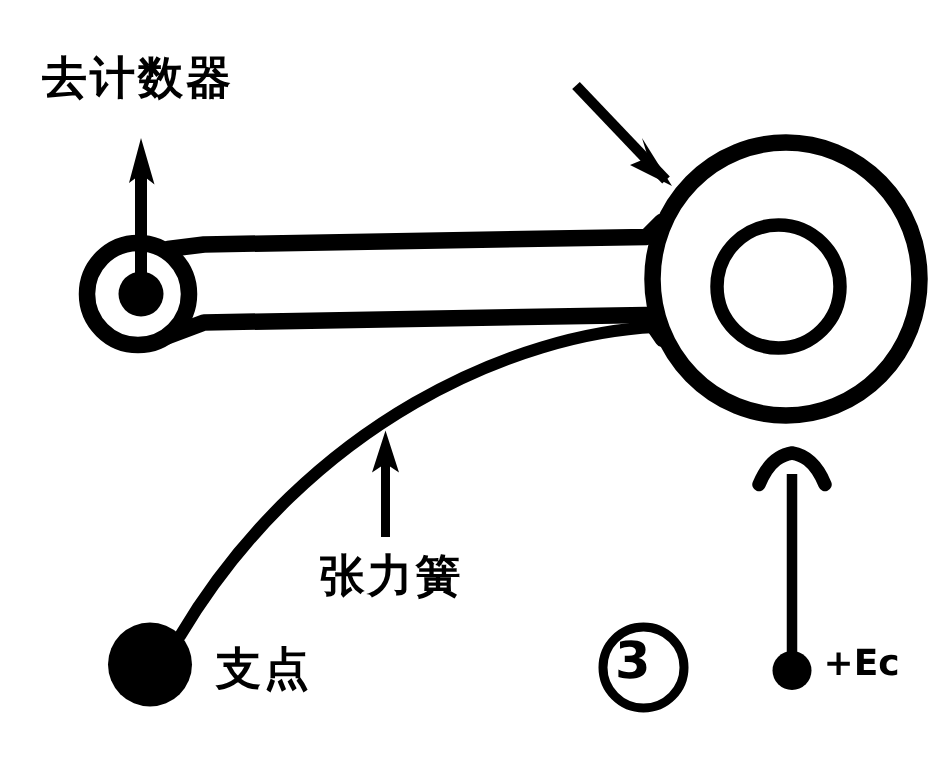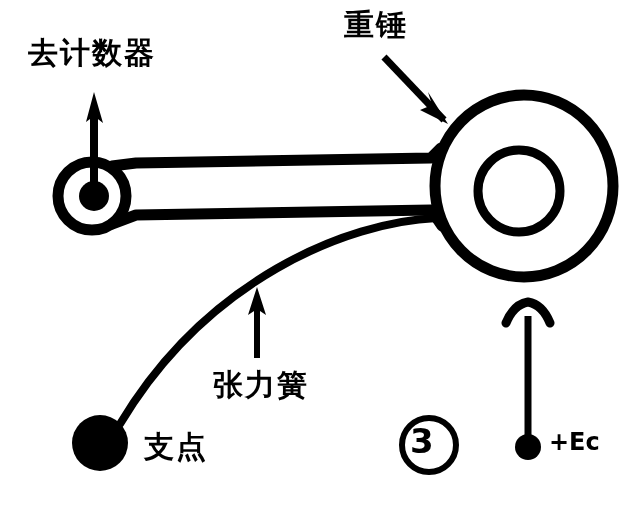--- a/index.html
+++ b/index.html
@@ -91,21 +91,20 @@
     <line x1="512" y1="443" x2="512" y2="316" stroke="#000000" stroke-width="7" stroke-linecap="butt"></line>
 
     <path d="M 490,323 C 497,306 506,303 512,302 C 518,303 527,306 534,323" fill="none" stroke="#000000" stroke-width="9" stroke-linecap="round"></path>
     <circle cx="512" cy="447" r="13" fill="#000000" stroke="none"></circle>
 
     <circle cx="413" cy="445" r="27" fill="none" stroke="#000000" stroke-width="6"></circle>
   </svg>
 
   <div class="label cjk-label" id="label-to-counter">去计数器</div>
 
-  <div class="label cjk-label" id="label-weight">重锤</div>
 
   <div class="label cjk-label" id="label-spring">张力簧</div>
 
   <div class="label cjk-label" id="label-fulcrum">支点</div>
 
   <div class="label latin-label" id="label-ec">+Ec</div>
 
   <div class="label" id="label-figure-number">3</div>
 
 </div>

